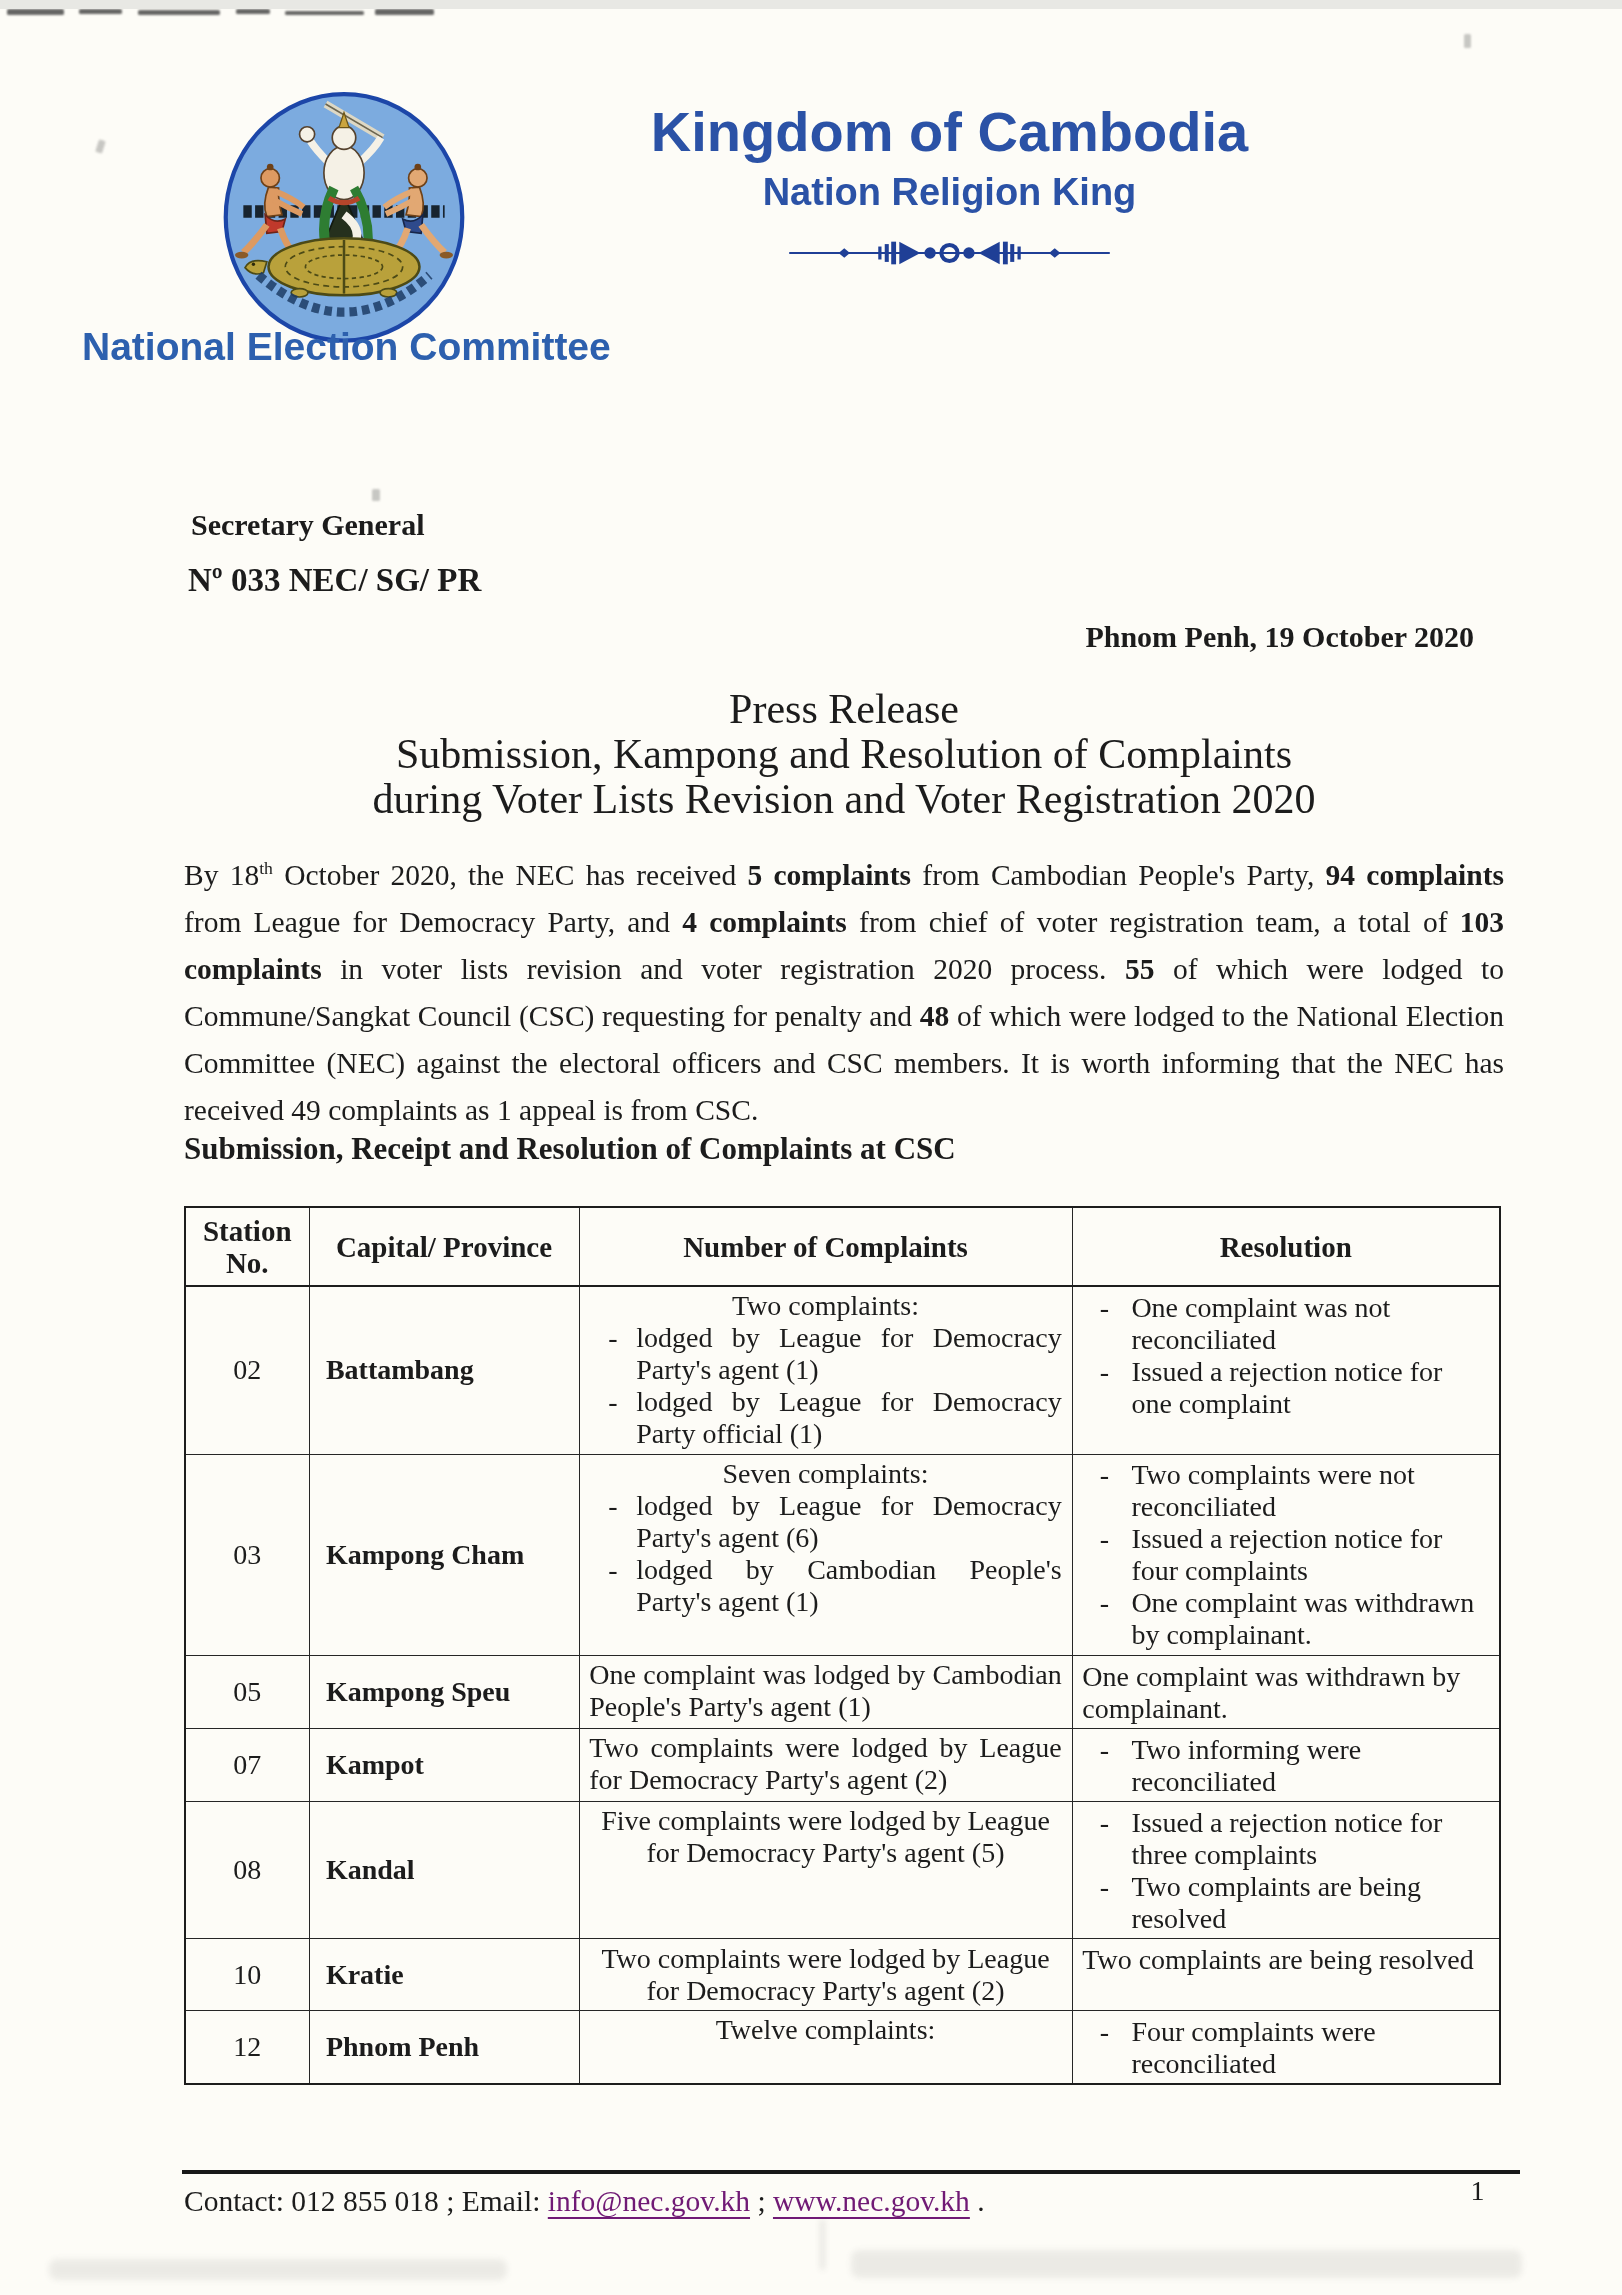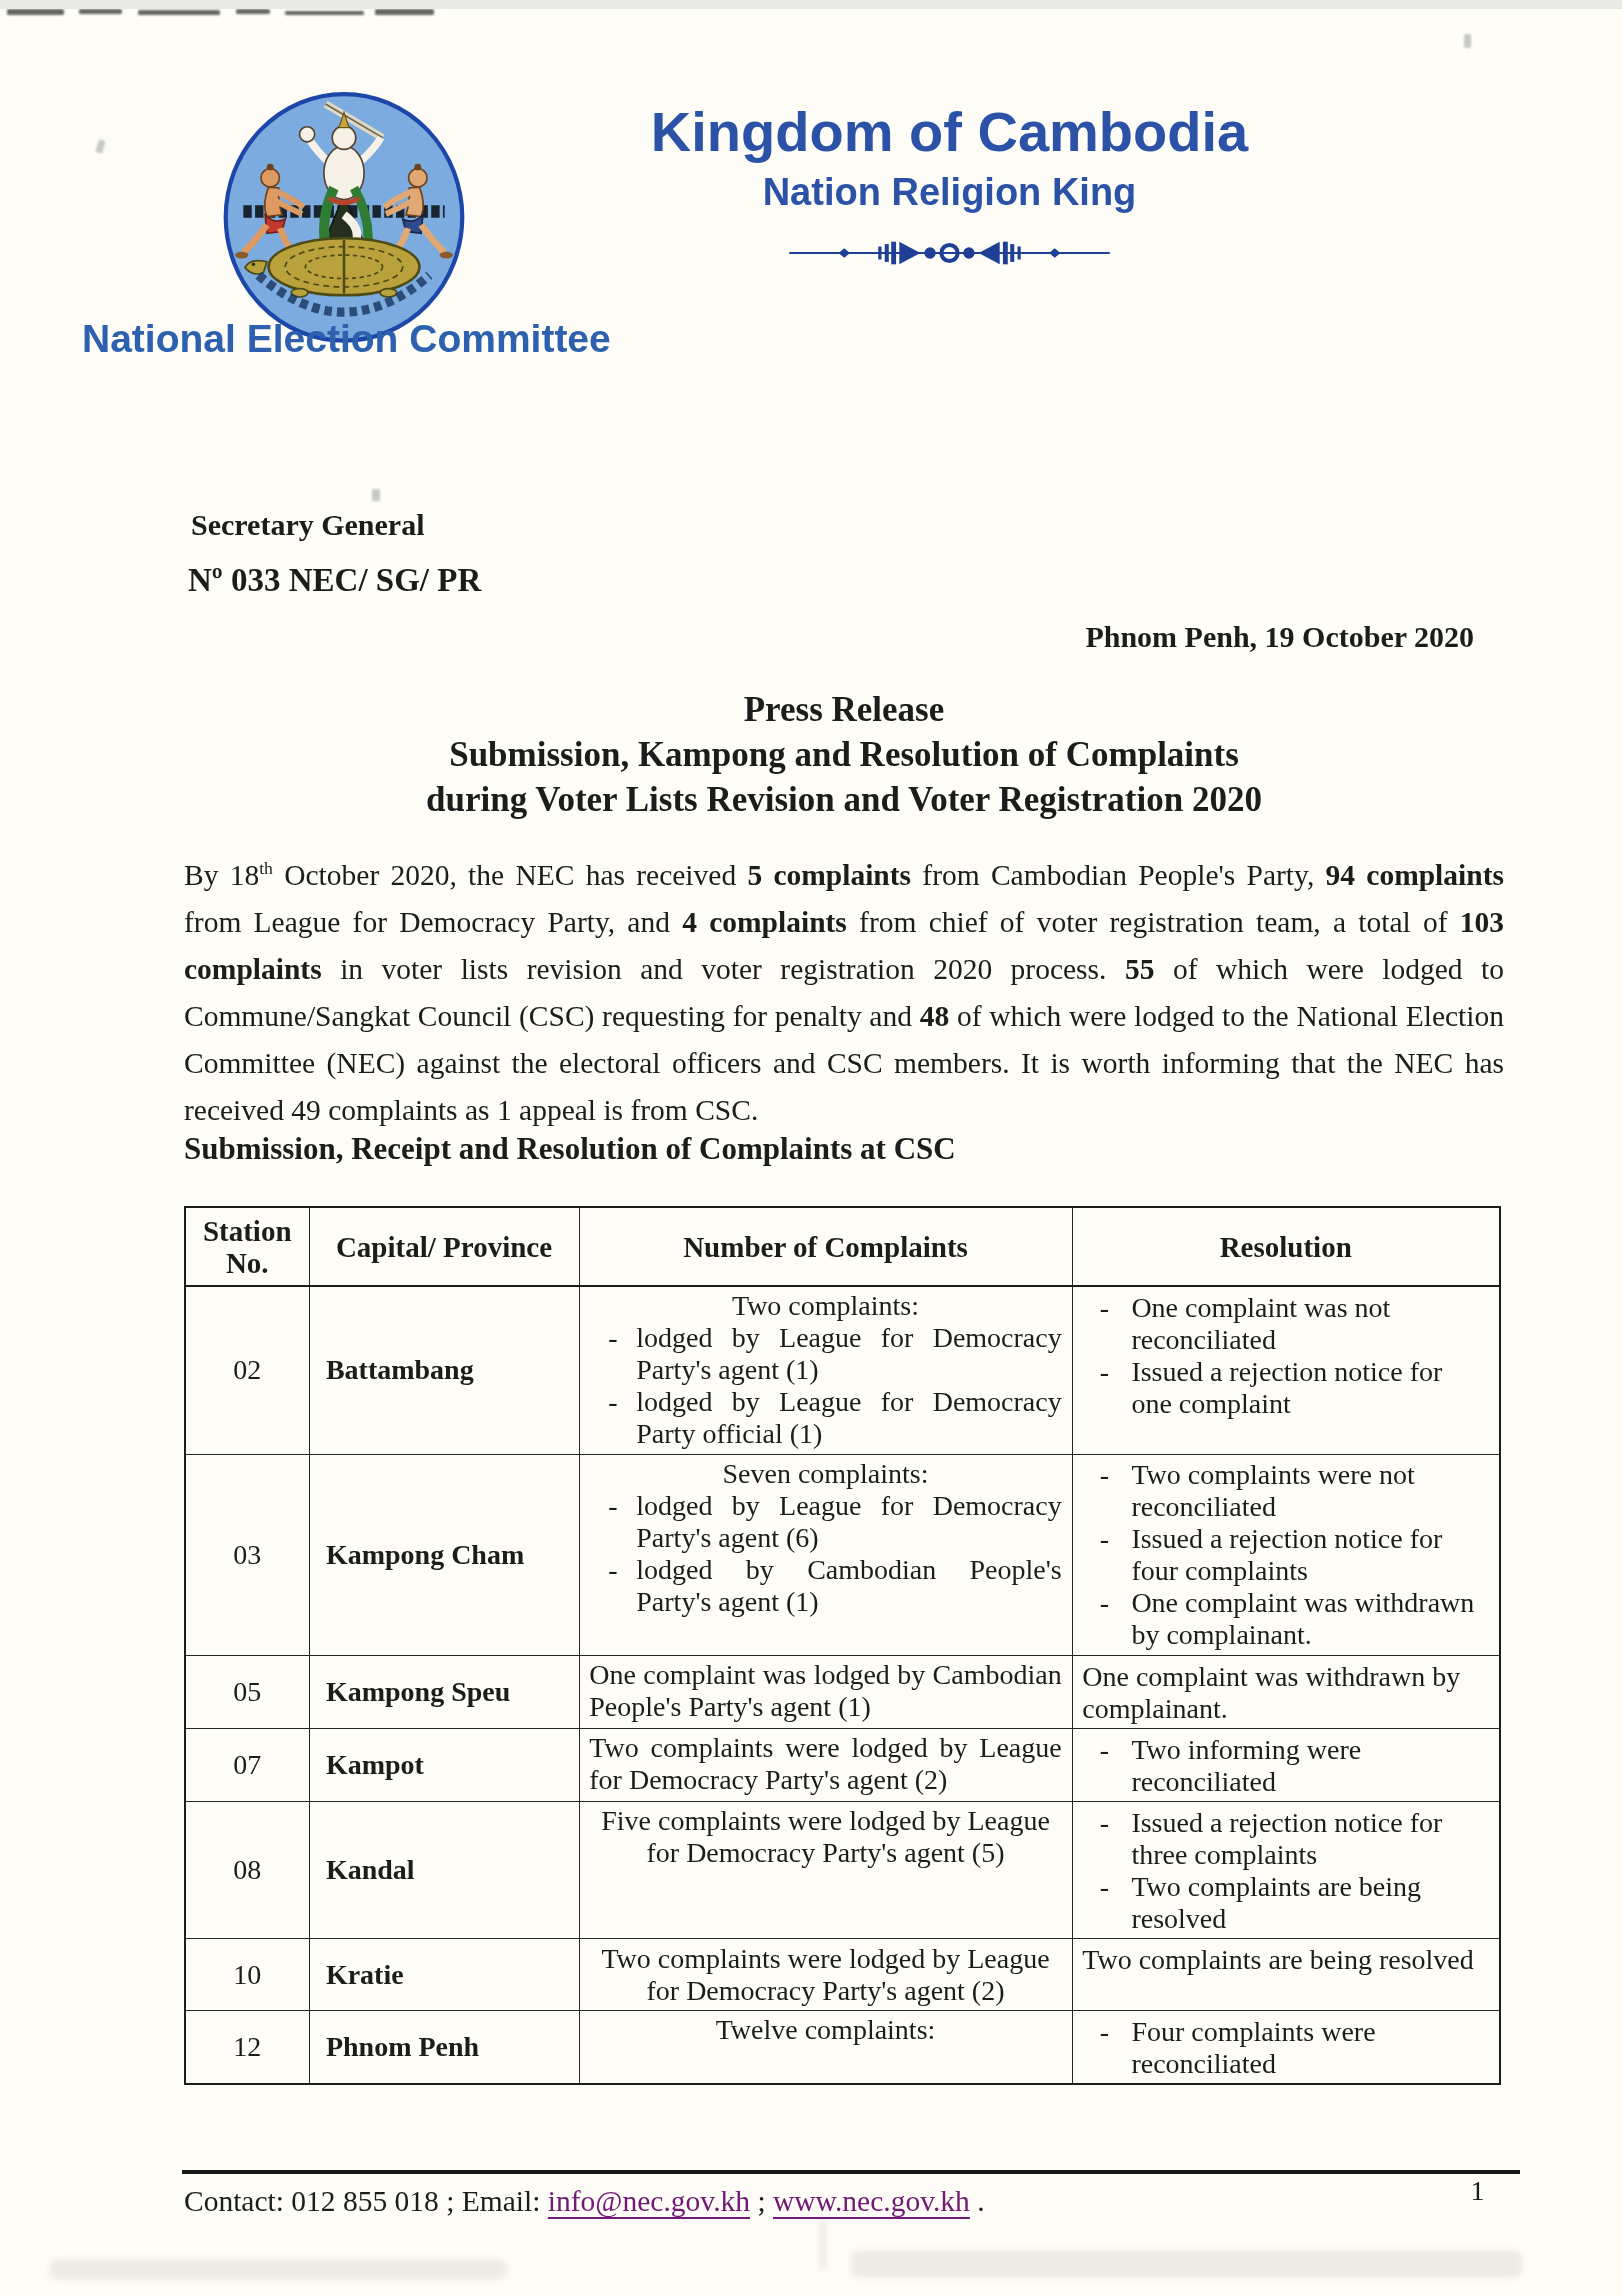--- a/index.html
+++ b/index.html
@@ -11,31 +11,31 @@
   
   .emblem{position:absolute;left:218px;top:80px;width:252px;height:260px;}
   .kingdom-block{
     position:absolute;left:540px;top:92px;width:819px;text-align:center;
     font-family:"Liberation Sans","DejaVu Sans",sans-serif;font-weight:bold;color:#2b52a6;
   }
   .kingdom-title{font-size:56px;line-height:61px;}
   .motto{font-size:38px;line-height:46px;margin-top:6.5px;}
   .divider{display:inline-block;margin-top:21px;width:327px;height:34px;}
   .committee-name{
-    position:absolute;left:82px;top:308px;
+    position:absolute;left:82px;top:316px;
     font-family:"Liberation Sans","DejaVu Sans",sans-serif;
     font-weight:bold;font-size:39px;color:#2d60ae;
   }
   
   .office{position:absolute;left:191px;top:499px;font-size:30px;font-weight:bold;}
   .refno{position:absolute;left:188px;top:553px;font-size:33px;font-weight:bold;}
   .dateline{position:absolute;right:149px;top:611px;font-size:30px;font-weight:bold;}
   .title-block{
     position:absolute;left:152px;top:678px;width:1384px;text-align:center;
-    font-weight:bold;font-size:35px;line-height:45px;
+    font-weight:normal;font-size:42px;line-height:45px;
   }
   
   .paragraph{
     position:absolute;left:184px;top:843px;width:1320px;
     font-size:29.5px;line-height:47px;text-align:justify;
   }
   .paragraph .b{font-weight:bold;}
   .paragraph sup{font-size:0.6em;vertical-align:super;line-height:0;}
   .section-title{position:absolute;left:184px;top:1122px;font-size:31px;font-weight:bold;}
   

